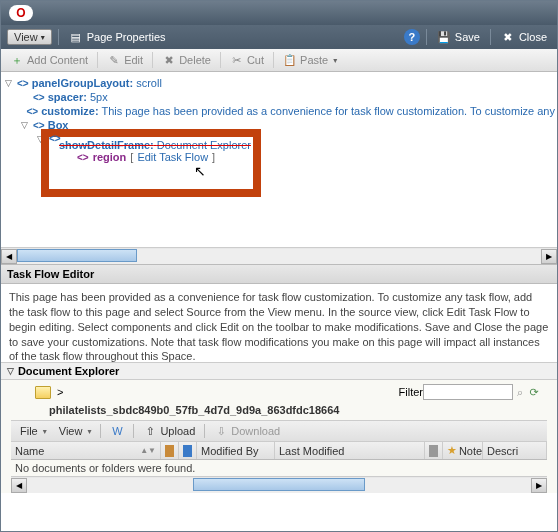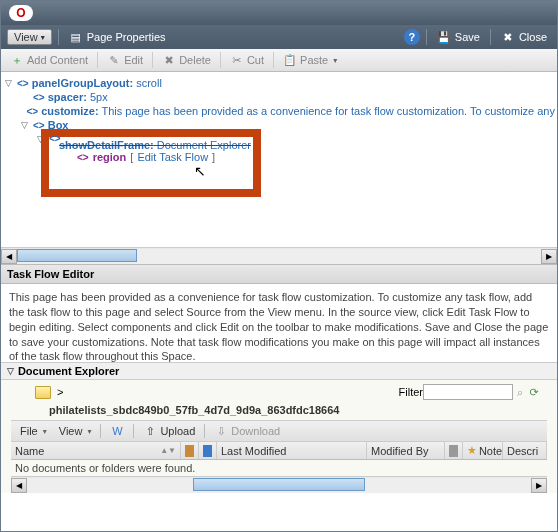--- a/index.html
+++ b/index.html
@@ -213,35 +213,35 @@
       <span>Upload</span>
     </div>
     <div class="sep"></div>
     <div class="btn disabled">
       <span class="icon">⇩</span>
       <span>Download</span>
     </div>
   </div>
 
   <div class="table-head">
-    <div class="th" style="width:170px">
+    <div class="th" style="width:150px">
       <span>Name</span>
       <span style="margin-left:auto;font-size:8px;color:#888">▲▼</span>
     </div>
     <div class="th" style="width:18px">
         <span class="small-icon" style="background:#c88a3a"></span>
       </div>
     <div class="th" style="width:18px">
         <span class="small-icon" style="background:#3a7ac8"></span>
       </div>
+    <div class="th" style="width:78px">
+        <span>Modified By</span>
+      </div>
     <div class="th" style="width:150px">
         <span>Last Modified</span>
-      </div>
-    <div class="th" style="width:78px">
-        <span>Modified By</span>
       </div>
     <div class="th" style="width:18px">
         <span class="small-icon" style="background:#999"></span>
       </div>
     <div class="th" style="width:40px">
         <span style="color:#d8a030">★</span>
         <span>Note</span>
       </div>
     <div class="th" style="flex:1">
         <span>Descri</span>

